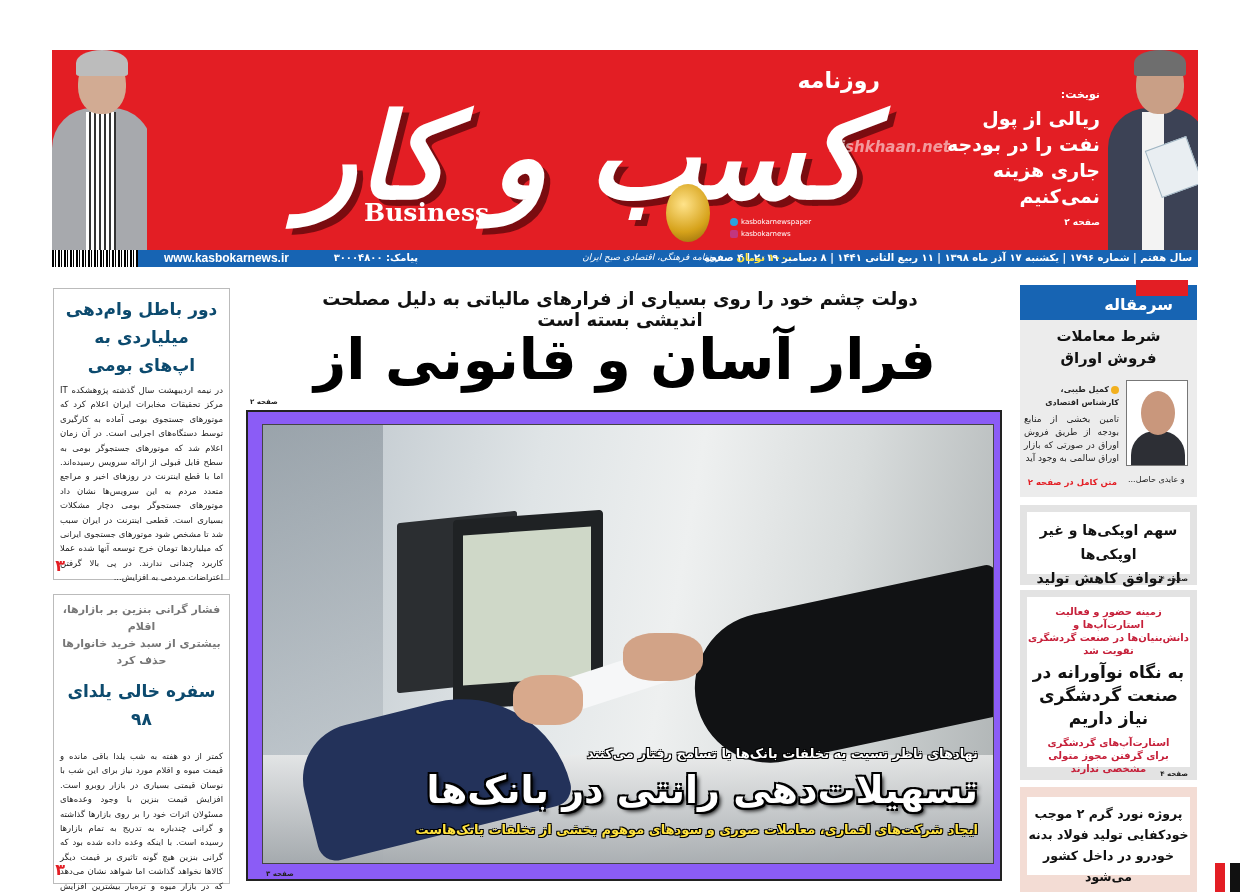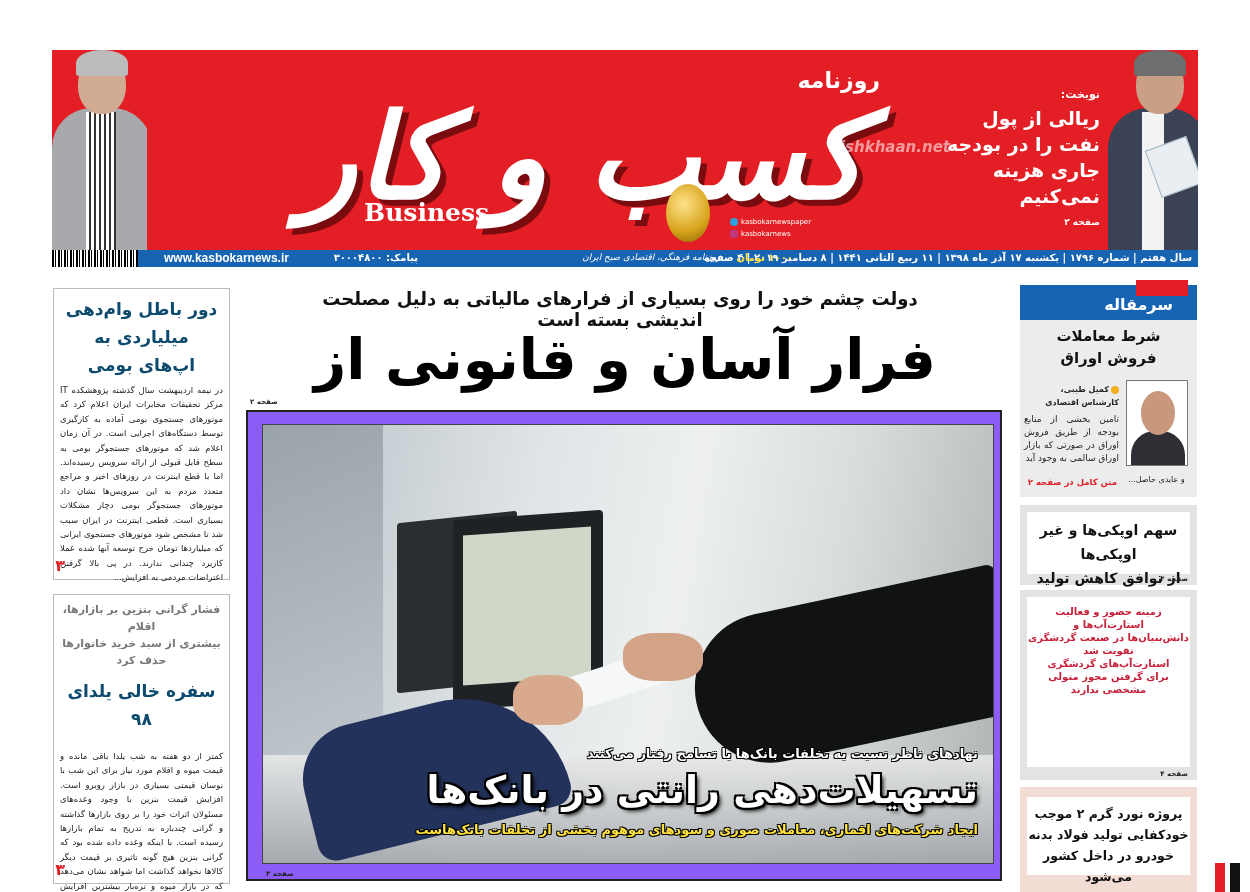--- a/index.html
+++ b/index.html
@@ -336,20 +336,25 @@
       <div>از توافق کاهش تولید نفت</div>
     </h4>
   </div>
   <div class="pg">صفحه ۴</div>
 </div>
 
 <div class="rbox b2">
   <div class="inner">
     <div class="red top">زمینه حضور و فعالیت استارت‌آپ‌ها و</div>
     <div class="red">دانش‌بنیان‌ها در صنعت گردشگری تقویت شد</div>
+    <h4>
+      <div>به نگاه نوآورانه در</div>
+      <div>صنعت گردشگری</div>
+      <div>نیاز داریم</div>
+    </h4>
     <div class="red">استارت‌آپ‌های گردشگری</div>
     <div class="red">برای گرفتن مجوز متولی</div>
     <div class="red">مشخصی ندارند</div>
   </div>
   <div class="pg">صفحه ۴</div>
 </div>
 
 <div class="rbox b3">
   <div class="inner">
     <h4>

